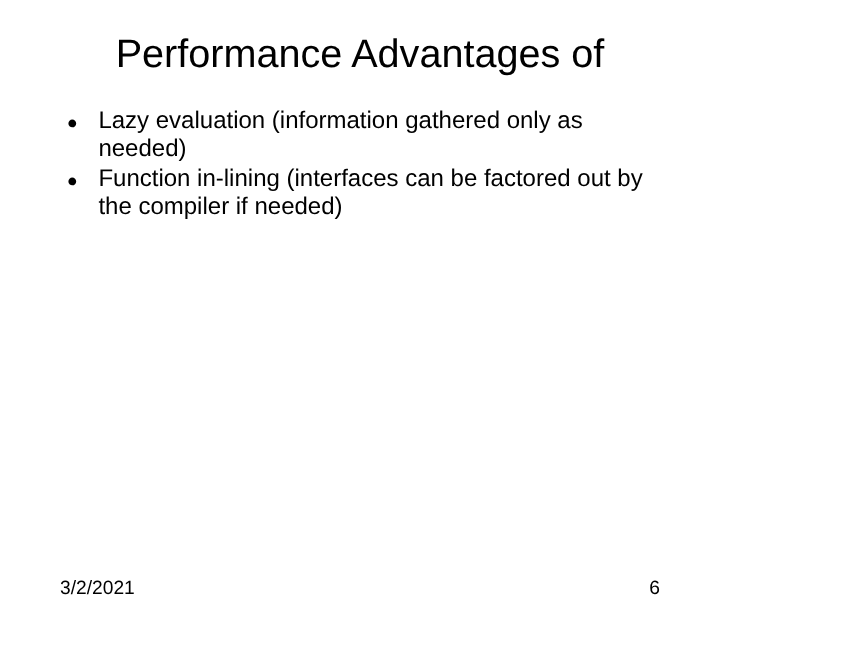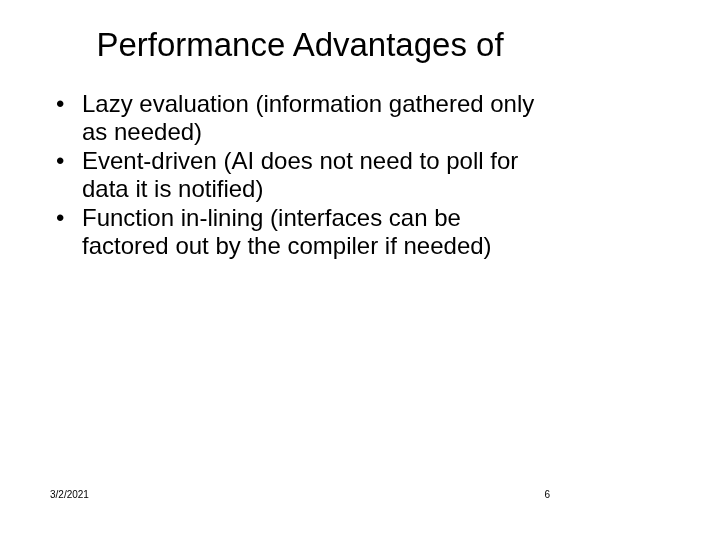--- a/index.html
+++ b/index.html
@@ -20,21 +20,21 @@
   }
   .title {
     text-align: center;
     font-size: 33px;
     line-height: 1.15;
     padding-top: 26px;
     font-weight: 400;
   }
   .body {
     padding: 26px 50px 0 50px;
-    font-size: 24px;
+    font-size: 20px;
     line-height: 1.15;
   }
   ul.bullets {
     list-style: none;
     margin: 0;
     padding: 0;
   }
   ul.bullets > li {
     position: relative;
     padding-left: 32px;
@@ -45,38 +45,37 @@
     position: absolute;
     left: 6px;
     top: 0;
     font-size: 24px;
   }
   .footer {
     position: absolute;
     left: 50px;
     right: 50px;
     bottom: 40px;
-    font-size: 10px;
+    font-size: 16px;
     display: flex;
     justify-content: space-between;
   }
 </style>
 </head>
 <body>
 
 <div class="slide">
 
   <div class="title">
     <span>Performance Advantages of</span><br>
   </div>
 
   <div class="body">
     <ul class="bullets">
       <li><span>Lazy evaluation (information gathered only as needed)</span></li>
-      <li><span>Event-driven (AI does not need to poll for data it is notified)</span></li>
       <li><span>Function in-lining (interfaces can be factored out by the compiler if needed)</span></li>
     </ul>
   </div>
 
   <div class="footer">
     <span>3/2/2021</span>
     <span>6</span>
   </div>
 
 </div>

